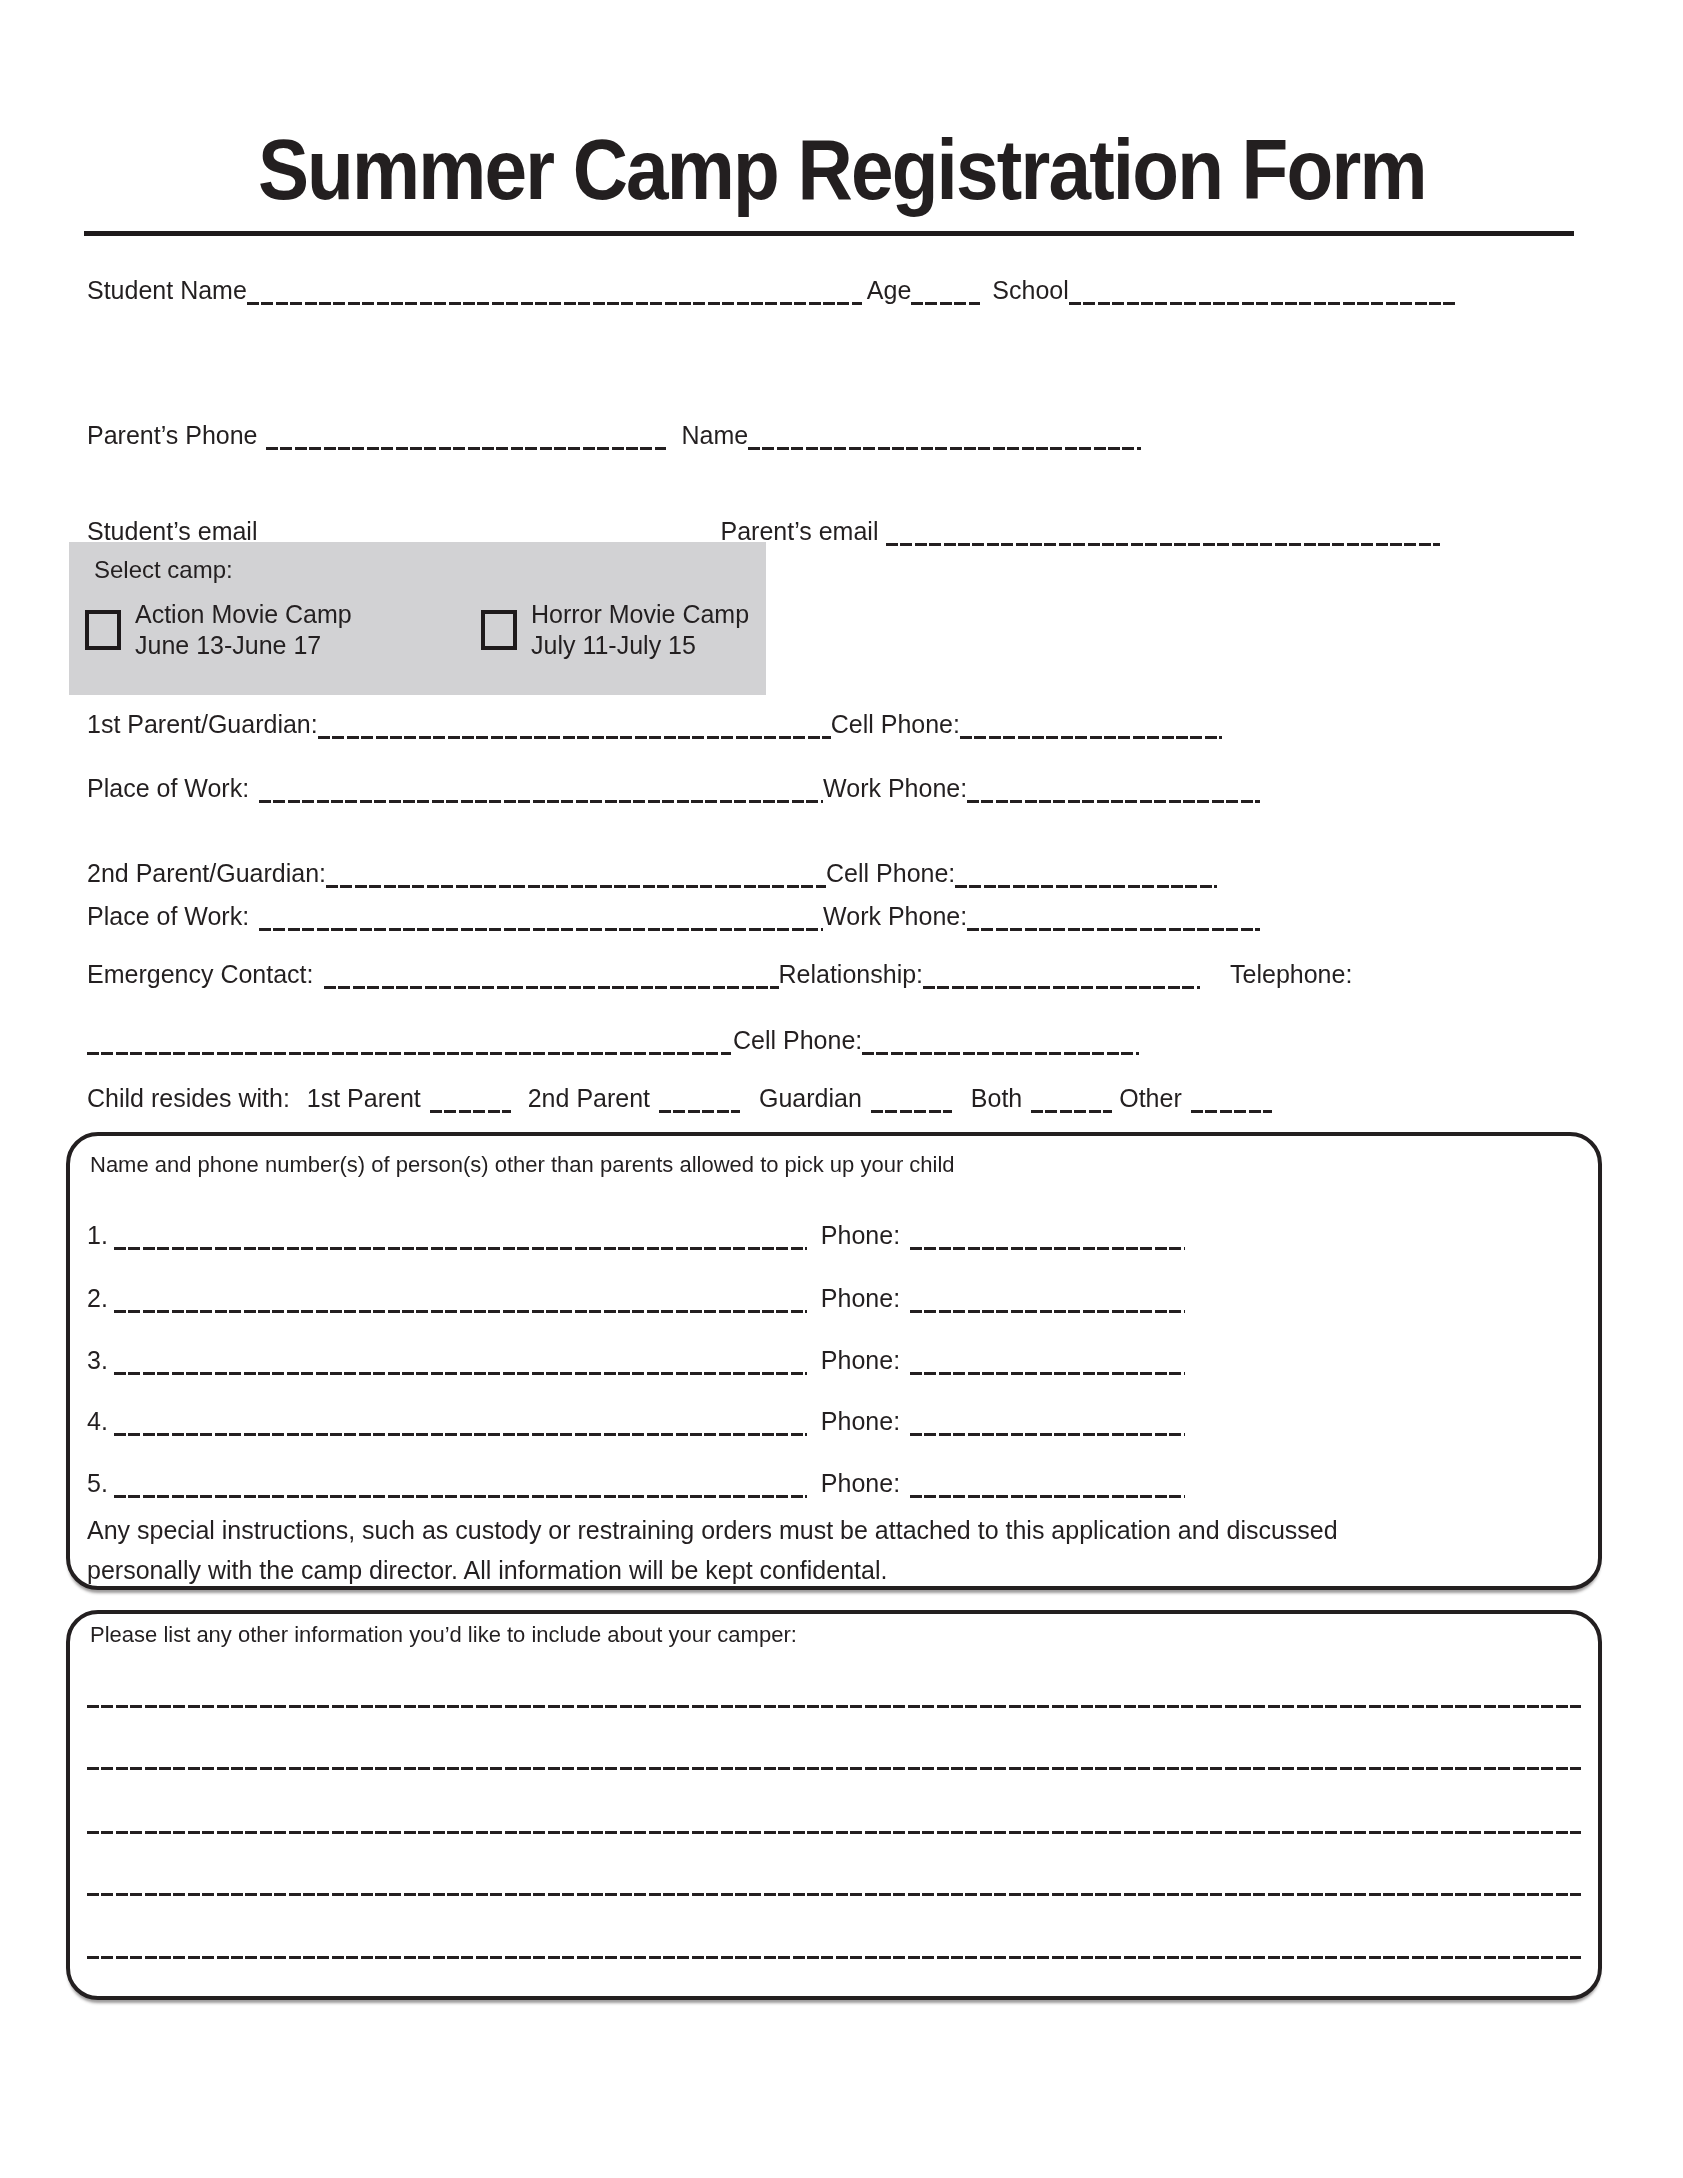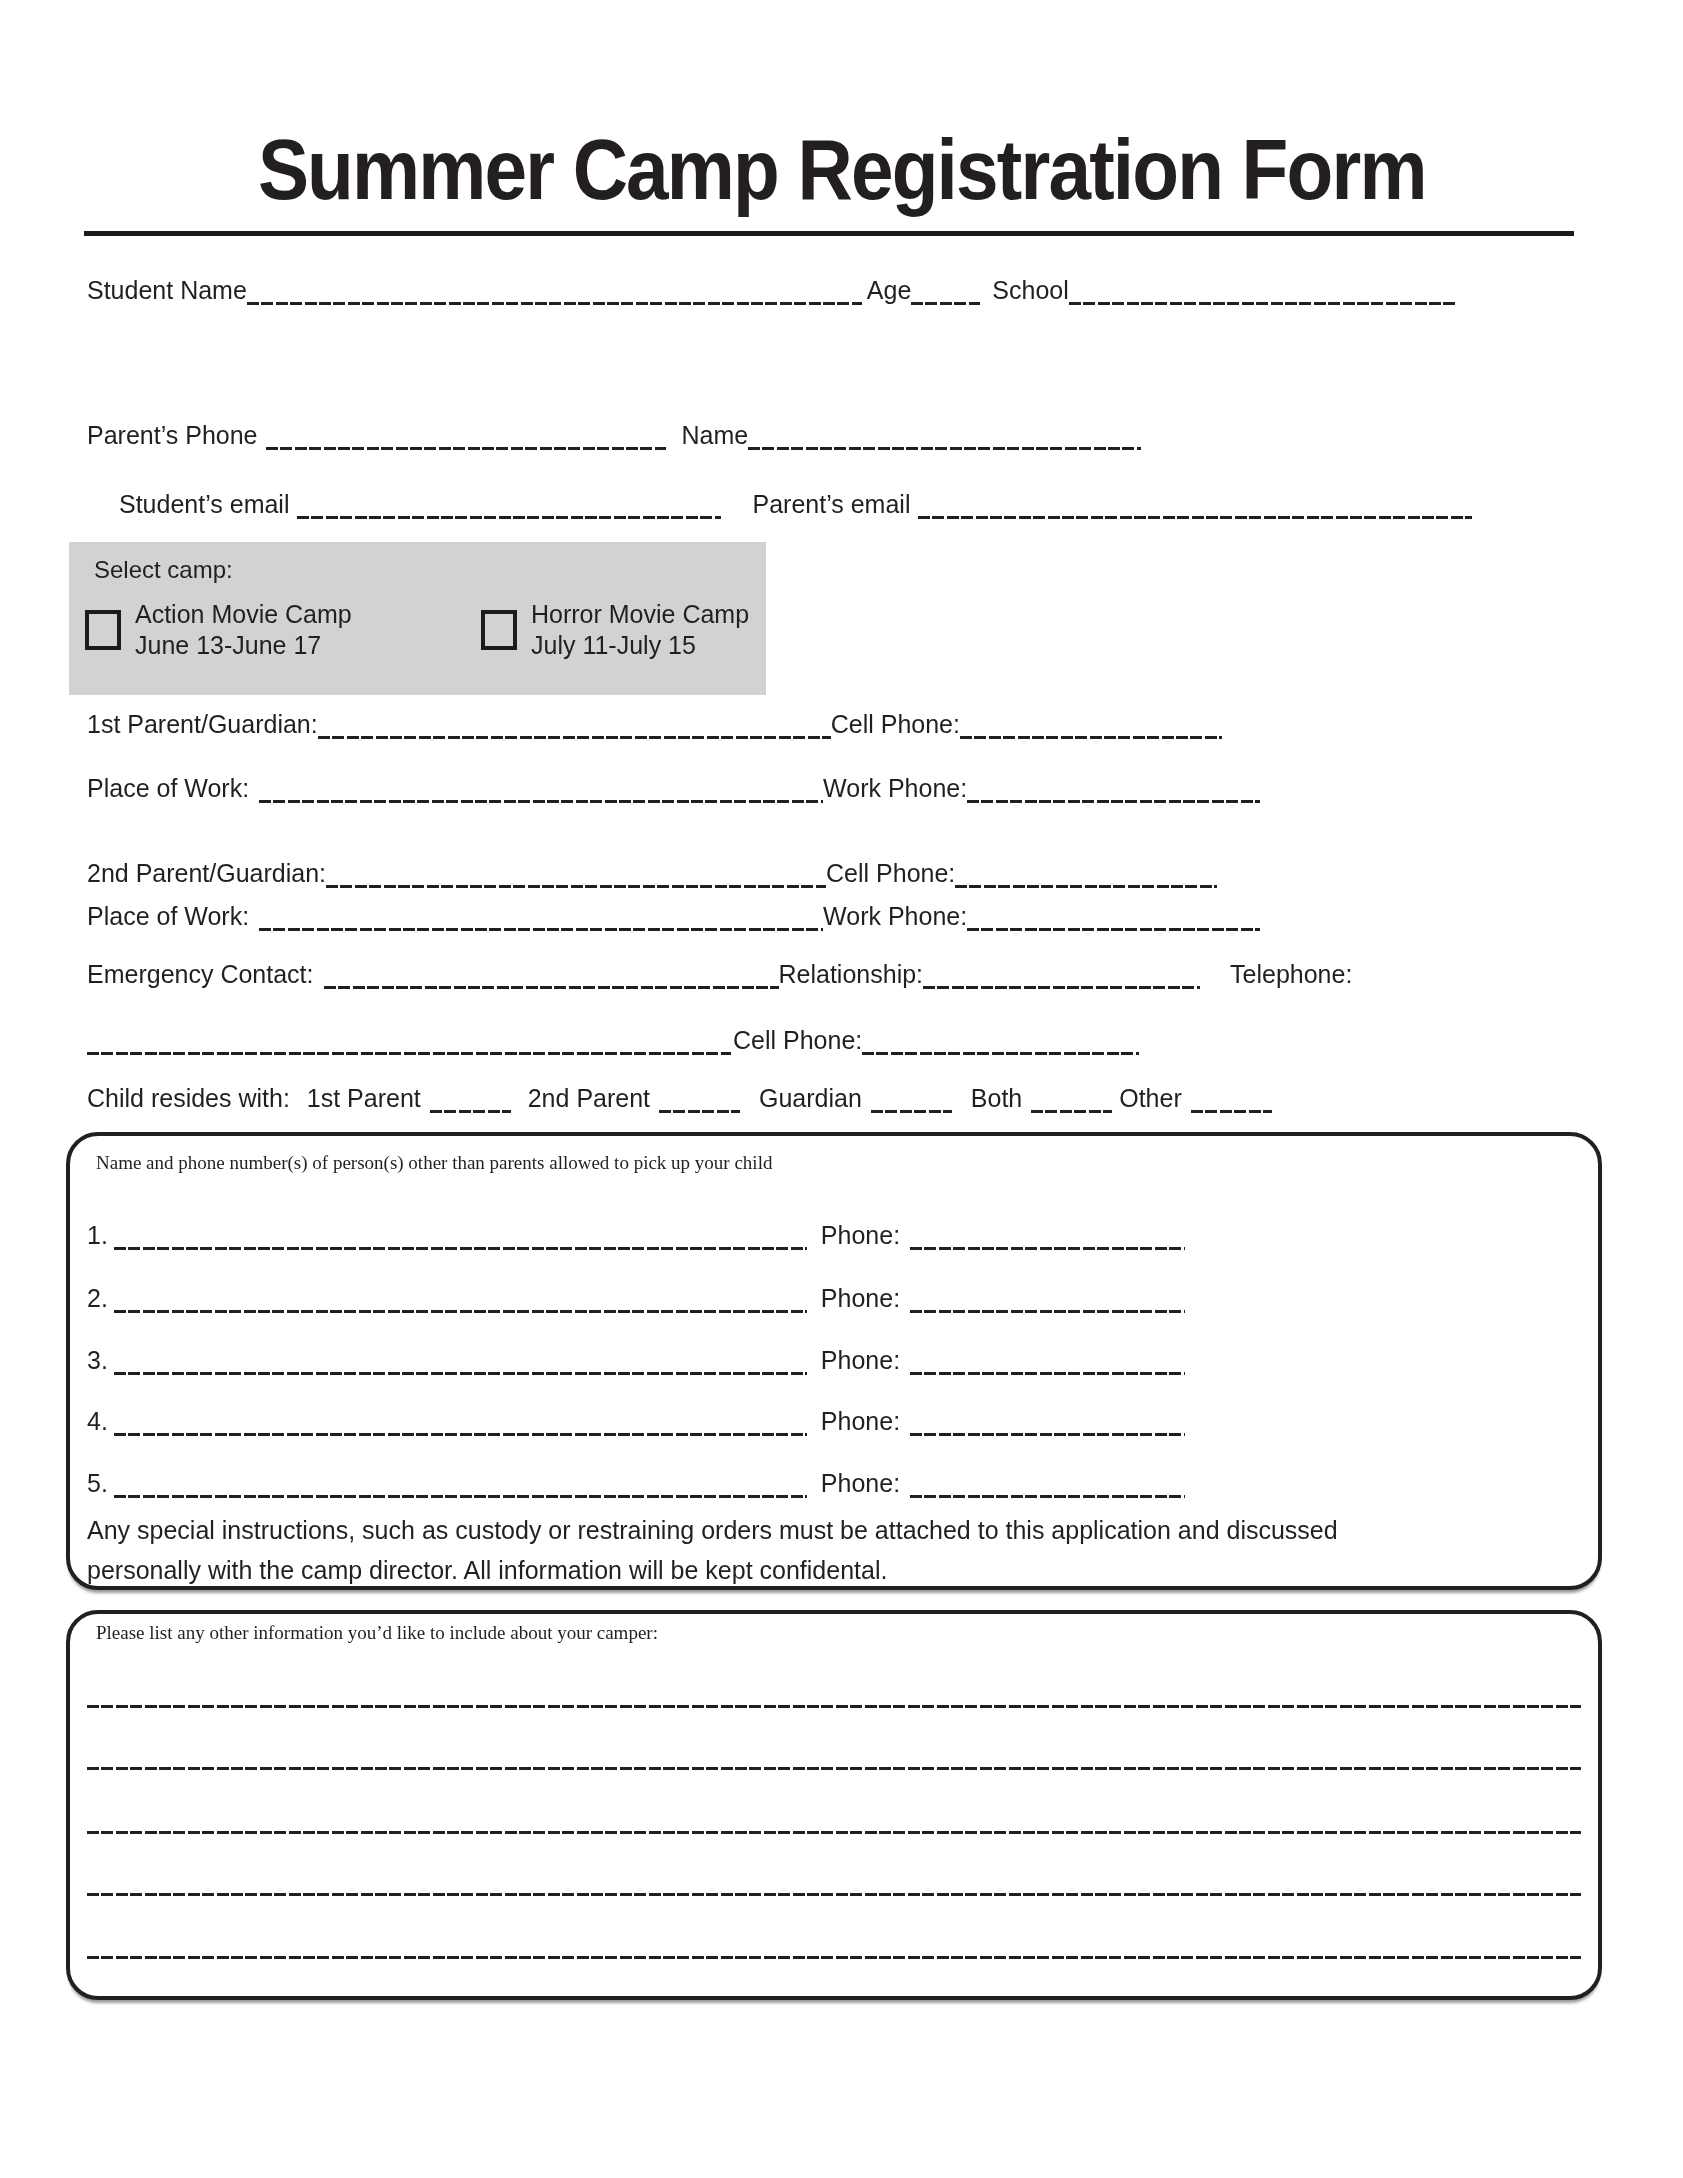--- a/index.html
+++ b/index.html
@@ -33,21 +33,21 @@
   .opt-label { font-size:25px; line-height:31px; }
   .opt-label span { display:block; }
 
   .roundbox {
     position:absolute; left:66px; width:1536px; box-sizing:border-box;
     border:4px solid #231f20; border-radius:32px; background:#ffffff;
     box-shadow:0 5px 3px -2px rgba(35,31,32,.45);
   }
   .box-pickup { top:1132px; height:458px; }
   .box-camper { top:1610px; height:390px; }
-  .roundbox .bhdr { position:absolute; left:26px; font-size:19px; white-space:nowrap;font-family:Liberation Serif, serif; }
+  .roundbox .bhdr { position:absolute; left:20px; font-size:22px; white-space:nowrap; }
   .box-pickup .bhdr { top:16px; }
   .box-camper .bhdr { top:8px; }
   .pk-item { position:absolute; left:17px; font-size:25px; white-space:nowrap; line-height:30px; }
   .pk-note { position:absolute; left:17px; top:374px; width:1356px; font-size:25px; line-height:40px; }
   .wline {
     position:absolute; left:17px; width:1494px; height:3px;
     background:repeating-linear-gradient(90deg,#231f20 0 12px, rgba(0,0,0,0) 12px 14.4px);
   }
 </style>
 </head>
@@ -60,21 +60,21 @@
 
   <div class="row" style="top:275px;">
     <span class="lbl">Student Name</span><span class="ln" style="width:615px;"></span><span class="lbl" style="margin-left:5px;">Age</span><span class="ln" style="width:69px;"></span><span class="lbl" style="margin-left:12px;">School</span><span class="ln" style="width:389px;"></span>
   </div>
 
 
   <div class="row" style="top:420px;">
     <span class="lbl">Parent’s Phone</span><span class="ln" style="width:400px;margin-left:8px;"></span><span class="lbl" style="margin-left:16px;">Name</span><span class="ln" style="width:393px;"></span>
   </div>
 
-  <div class="row" style="top:489px;margin-left:32px;">
+  <div class="row" style="top:516px;">
     <span class="lbl">Student’s email</span><span class="ln" style="width:424px;margin-left:8px;"></span><span class="lbl" style="margin-left:31px;">Parent’s email</span><span class="ln" style="width:554px;margin-left:8px;"></span>
   </div>
 
   <div class="campbox">
     <div class="hdr">Select camp:</div>
     <div class="camp-opt o1">
       <span class="cb"></span>
       <span class="opt-label">
         <span>Action Movie Camp</span>
         <span>June 13-June 17</span>

